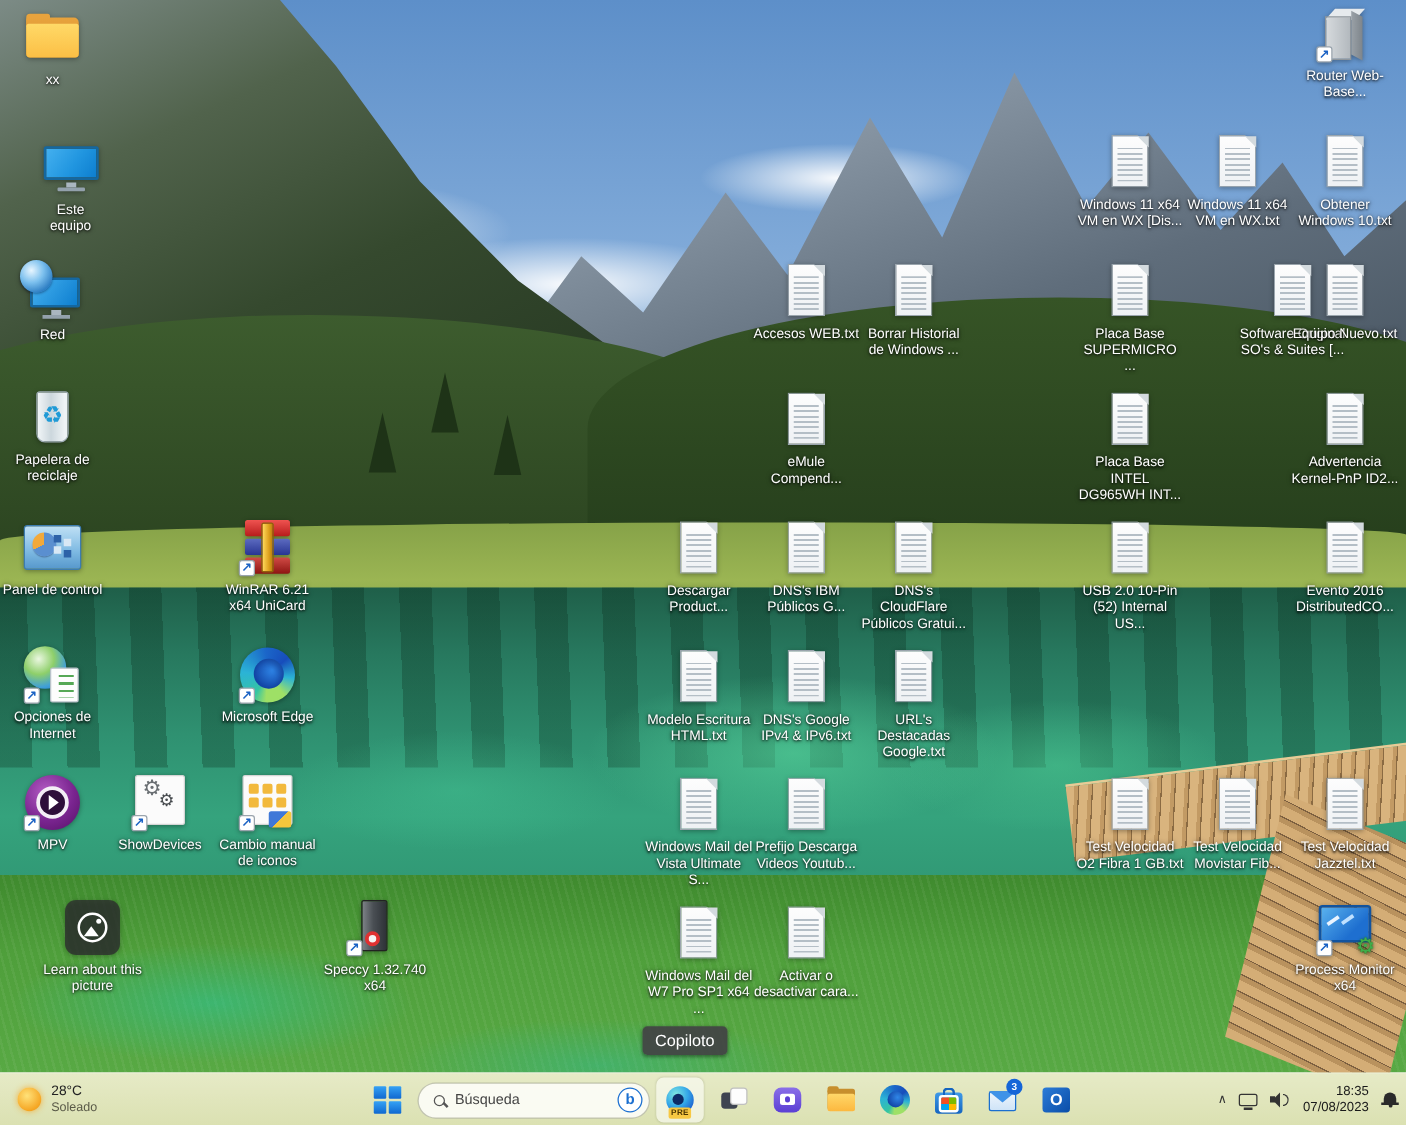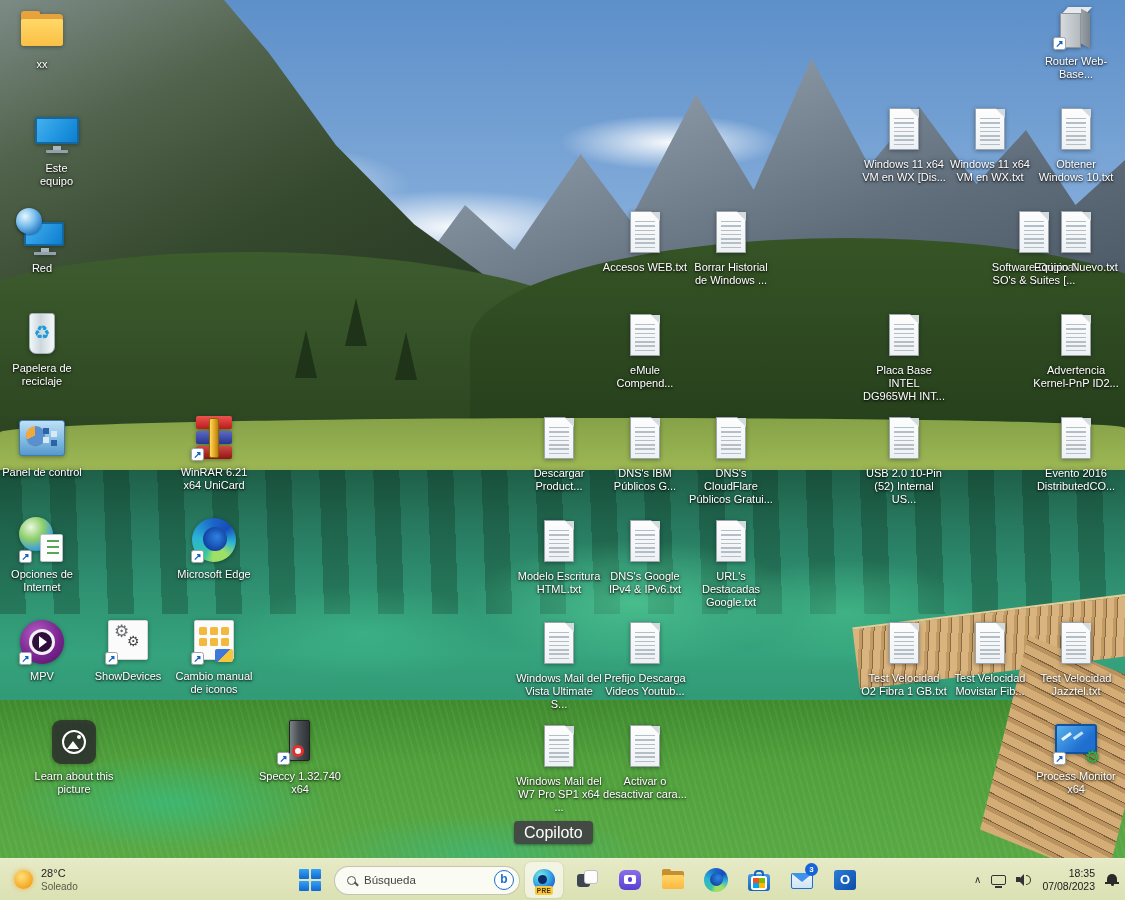--- a/index.html
+++ b/index.html
@@ -121,21 +121,21 @@
   .g-router .rtop { left:12px; top:4px; width:24px; height:9px; background:#e6eaed; transform:skewX(-42deg); }
   .g-router .rfront { left:8px; top:10px; width:21px; height:35px; background:linear-gradient(90deg,#d6dadd,#b3b9be); border:1px solid #8f969c; }
   .g-router .rside { left:29px; top:8px; width:9px; height:35px; background:linear-gradient(90deg,#9aa1a7,#7e858b); transform:skewY(28deg); }
 
   .g-process-monitor .scr2 { left:3px; top:6px; width:42px; height:30px; background:linear-gradient(135deg,#5ab2ee,#1e6fd0 70%); border:2px solid #12539e; border-radius:3px; }
   .g-process-monitor .wv { left:9px; top:17px; width:11px; height:3px; background:#eaf4ff; transform:rotate(-35deg); box-shadow:10px 6px 0 #bfe0ff; }
   .g-process-monitor .gear { right:0px; bottom:0px; font-size:17px; line-height:17px; color:#3fae49; text-shadow:0 0 2px #0b5e14; font-family:"DejaVu Sans",sans-serif; }
 
   
   .cop-tip { position:absolute; left:514px; top:821px; height:23px; padding:0 10px; background:rgba(66,66,68,.92);
-    border-radius:4px; color:#fff; font-size:16px; line-height:23px; box-shadow:0 1px 3px rgba(0,0,0,.4); }
+    border-radius:4px; color:#fff; font-size:13px; line-height:23px; box-shadow:0 1px 3px rgba(0,0,0,.4); }
 
   
   #taskbar { position:absolute; left:0; bottom:0; width:1125px; height:42px;
     background:linear-gradient(180deg,#e6eac6,#dbe1b2); border-top:1px solid rgba(255,255,255,.45); }
   .weather { position:absolute; left:4px; top:0; height:100%; display:flex; align-items:center; gap:8px; padding:0 10px; border-radius:6px; }
   .sun { width:19px; height:19px; border-radius:50%; background:radial-gradient(circle at 40% 35%,#ffe27a,#f5a623 70%,#e08a12); box-shadow:0 0 5px rgba(245,166,35,.8); }
   .wtxt { line-height:13px; }
   .temp { font-size:11px; color:#222; }
   .cond { font-size:10px; color:#5a5a48; }
 
@@ -449,20 +449,27 @@
         </div>
         <div class="dlabel">Windows 11 x64 VM en WX.txt</div>
       </div>
       <div class="dicon" style="left: 1033px; top: 106px;">
         <div class="g g-txt-file">
           <i class="pg"></i>
           <i class="fold"></i>
         </div>
         <div class="dlabel">Obtener Windows 10.txt</div>
       </div>
+      <div class="dicon" style="left: 861px; top: 209px;">
+        <div class="g g-txt-file">
+          <i class="pg"></i>
+          <i class="fold"></i>
+        </div>
+        <div class="dlabel">Placa Base SUPERMICRO ...</div>
+      </div>
       <div class="dicon" style="left: 991px; top: 209px;">
         <div class="g g-txt-file">
           <i class="pg"></i>
           <i class="fold"></i>
         </div>
         <div class="dlabel">Software Original SO's &amp; Suites [...</div>
       </div>
       <div class="dicon" style="left: 1033px; top: 209px;">
         <div class="g g-txt-file">
           <i class="pg"></i>

